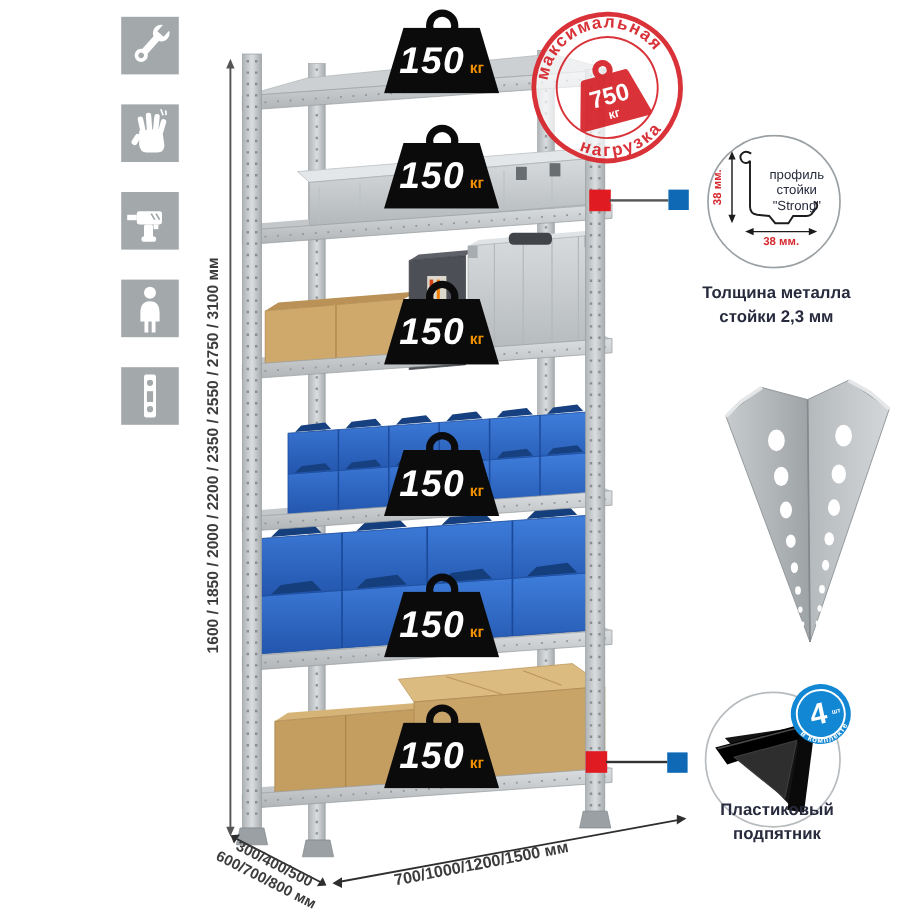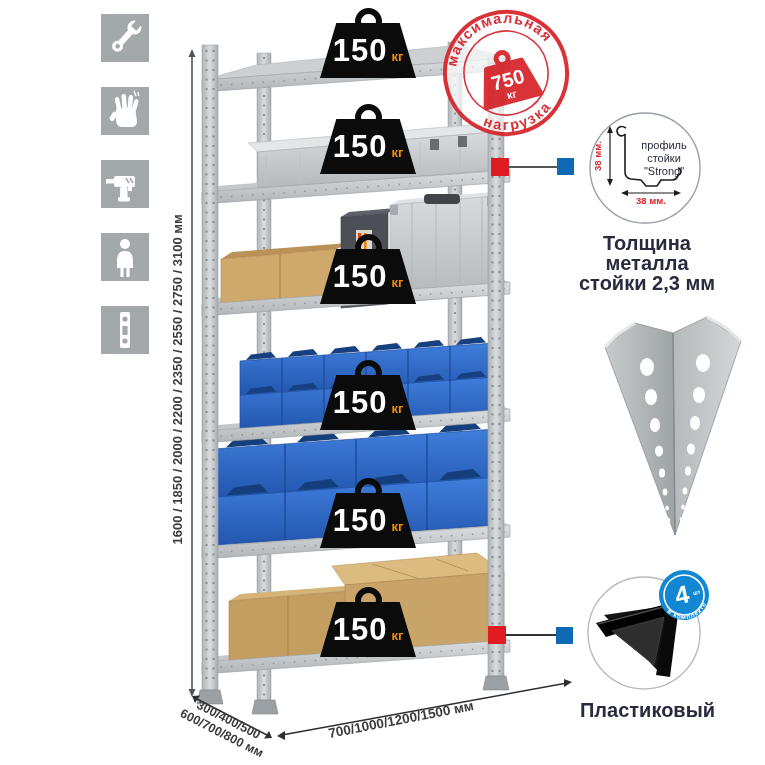--- a/index.html
+++ b/index.html
@@ -11,25 +11,25 @@
              display:flex;align-items:center;justify-content:center;}
   
   .dim-text{position:absolute;color:#3c3c3c;font-weight:bold;text-align:center;}
   
   .weight-badge{position:absolute;width:96px;text-align:center;}
   .weight-badge .ring{width:15px;height:15px;border:6px solid #0b0b0b;border-radius:50%;
                       margin:0 auto;background:transparent;}
   .weight-badge .plate{margin-top:-12px;width:96px;height:55px;background:#0b0b0b;
                        clip-path:polygon(17% 0,83% 0,100% 100%,0% 100%);
                        display:flex;align-items:center;justify-content:center;}
-  .weight-badge .val{color:#fff;font-size:31px;font-weight:bold;letter-spacing:1px;}
+  .weight-badge .val{color:#fff;font-size:31px;font-weight:bold;letter-spacing:1px;font-style:italic;}
   .weight-badge .unit{color:#f29100;font-size:13px;font-weight:bold;margin-left:4px;
                       align-self:center;margin-top:12px;}
   
-  .caption{position:absolute;color:#272b3d;font-size:20px;font-weight:bold;
+  .caption{position:absolute;color:#272b3d;font-size:14px;font-weight:bold;
            text-align:center;line-height:20px;}
   
   .sq-red{position:absolute;width:18px;height:18px;background:#e01b22;}
   .sq-blue{position:absolute;width:17px;height:17px;background:#1069b4;}
   .conn-line{position:absolute;height:2px;background:#555;}
 </style>
 </head>
 <body>
 
 <div class="stage">
@@ -360,22 +360,23 @@
       <circle cx="28" cy="28" r="25" fill="#1287d3"></circle>
       <circle cx="28" cy="28" r="20" fill="none" stroke="#fff" stroke-width="1.6"></circle>
       <text x="26" y="36" font-size="25" font-weight="bold" fill="#fff" text-anchor="middle">4</text>
       <text x="41" y="30" font-size="5.5" font-weight="bold" fill="#fff" text-anchor="middle">шт</text>
       <path id="badge-arc" d="M 4,28 A 24,24 0 0 0 52,28" fill="none"></path>
       <text font-size="6.5" font-weight="bold" fill="#fff" letter-spacing="0.8">
         <textPath href="#badge-arc" startOffset="50%" text-anchor="middle">в комплекте</textPath>
       </text>
     </g>
   </svg>
-  <div class="caption" style="left:570px;top:700px;width:155px">
+  <div class="caption" style="left:570px;top:664px;width:155px">
     <div>Пластиковый</div>
+    <div>подпятник</div>
   </div>
 
   <svg class="abs" style="left:188px;top:692px" width="90" height="56" viewBox="0 0 90 56">
     <line x1="9" y1="7" x2="79" y2="43" stroke="#2e2e2e" stroke-width="1.5"></line>
     <polygon points="4,4 12,3.5 7,11" fill="#2e2e2e"></polygon>
     <polygon points="84,46 76,46.5 81,39" fill="#2e2e2e"></polygon>
   </svg>
   <div class="dim-text" style="left:150px;top:712px;width:150px;font-size:12.5px;line-height:15px;transform:rotate(27deg)">
     <div>300/400/500</div>
     <div>600/700/800 мм</div>

